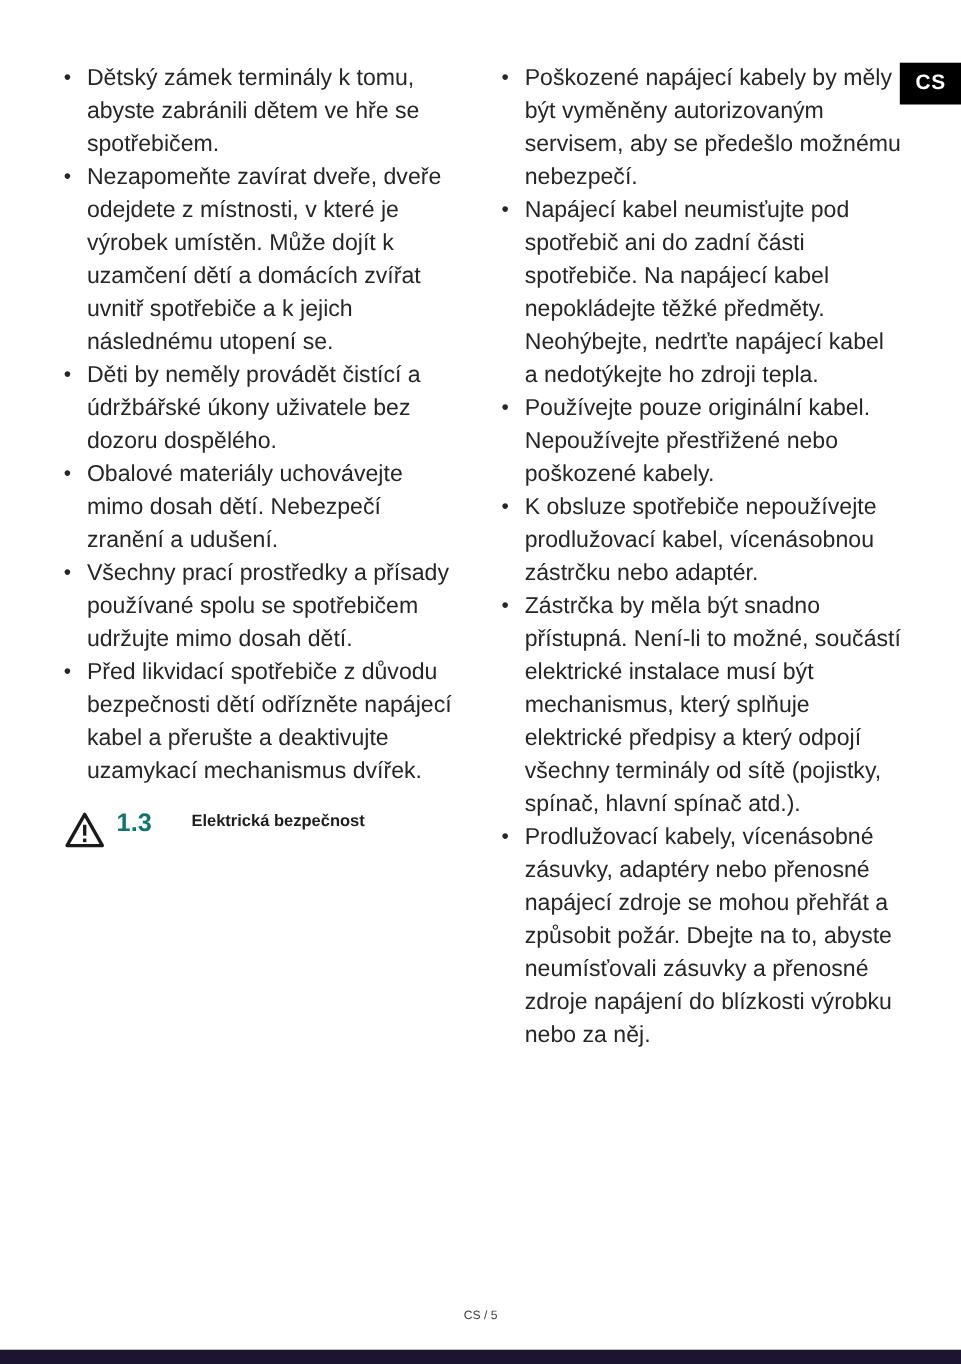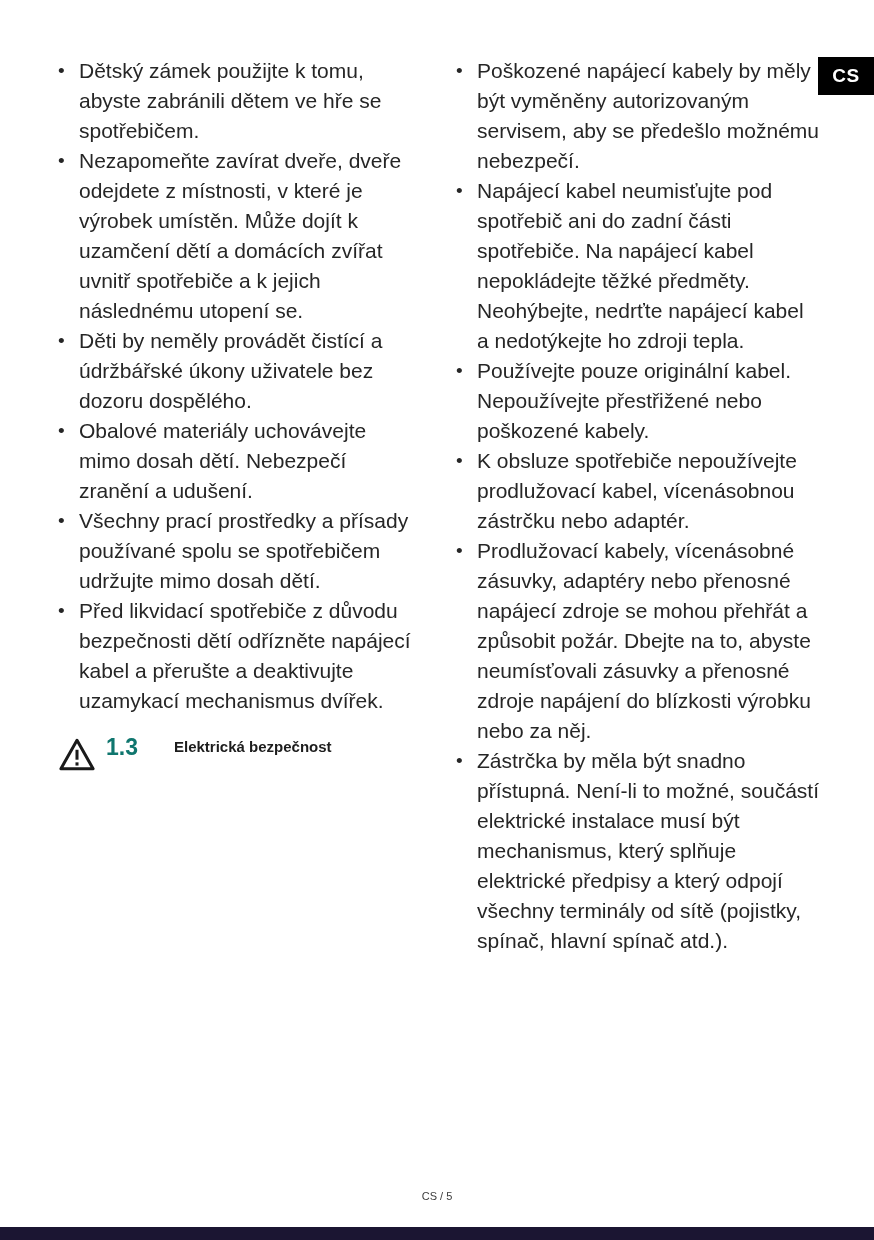--- a/index.html
+++ b/index.html
@@ -112,21 +112,21 @@
 <body>
 
 <div class="page">
 
   <div class="lang-badge">CS</div>
 
   <div class="columns">
 
     <div class="col">
       <ul class="bullets">
-        <li class="bullet">Dětský zámek použijte k tomu, abyste zabránili dětem ve hře se spotřebičem.</li>
+        <li class="bullet">Dětský zámek terminály k tomu, abyste zabránili dětem ve hře se spotřebičem.</li>
         <li class="bullet">Nezapomeňte zavírat dveře, dveře odejdete z místnosti, v které je výrobek umístěn. Může dojít k uzamčení dětí a domácích zvířat uvnitř spotřebiče a k jejich následnému utopení se.</li>
         <li class="bullet">Děti by neměly provádět čistící a údržbářské úkony uživatele bez dozoru dospělého.</li>
         <li class="bullet">Obalové materiály uchovávejte mimo dosah dětí. Nebezpečí zranění a udušení.</li>
         <li class="bullet">Všechny prací prostředky a přísady používané spolu se spotřebičem udržujte mimo dosah dětí.</li>
         <li class="bullet">Před likvidací spotřebiče z důvodu bezpečnosti dětí odřízněte napájecí kabel a přerušte a deaktivujte uzamykací mechanismus dvířek.</li>
       </ul>
 
       <div class="section-heading">
         <span class="warn-icon">
           <svg width="38" height="35" viewBox="0 0 40 37" aria-hidden="true">
@@ -140,22 +140,22 @@
       </div>
 
     </div>
 
     <div class="col">
       <ul class="bullets">
         <li class="bullet">Poškozené napájecí kabely by měly být vyměněny autorizovaným servisem, aby se předešlo možnému nebezpečí.</li>
         <li class="bullet">Napájecí kabel neumisťujte pod spotřebič ani do zadní části spotřebiče. Na napájecí kabel nepokládejte těžké předměty. Neohýbejte, nedrťte napájecí kabel a nedotýkejte ho zdroji tepla.</li>
         <li class="bullet">Používejte pouze originální kabel. Nepoužívejte přestřižené nebo poškozené kabely.</li>
         <li class="bullet">K obsluze spotřebiče nepoužívejte prodlužovací kabel, vícenásobnou zástrčku nebo adaptér.</li>
+        <li class="bullet">Zástrčka by měla být snadno přístupná. Není-li to možné, součástí elektrické instalace musí být mechanismus, který splňuje elektrické předpisy a který odpojí všechny terminály od sítě (pojistky, spínač, hlavní spínač atd.).</li>
         <li class="bullet">Prodlužovací kabely, vícenásobné zásuvky, adaptéry nebo přenosné napájecí zdroje se mohou přehřát a způsobit požár. Dbejte na to, abyste neumísťovali zásuvky a přenosné zdroje napájení do blízkosti výrobku nebo za něj.</li>
-        <li class="bullet">Zástrčka by měla být snadno přístupná. Není-li to možné, součástí elektrické instalace musí být mechanismus, který splňuje elektrické předpisy a který odpojí všechny terminály od sítě (pojistky, spínač, hlavní spínač atd.).</li>
       </ul>
     </div>
 
   </div>
 
   <div class="footer">CS / 5</div>
 
   <div class="bottom-bar"></div>
 
 </div>

